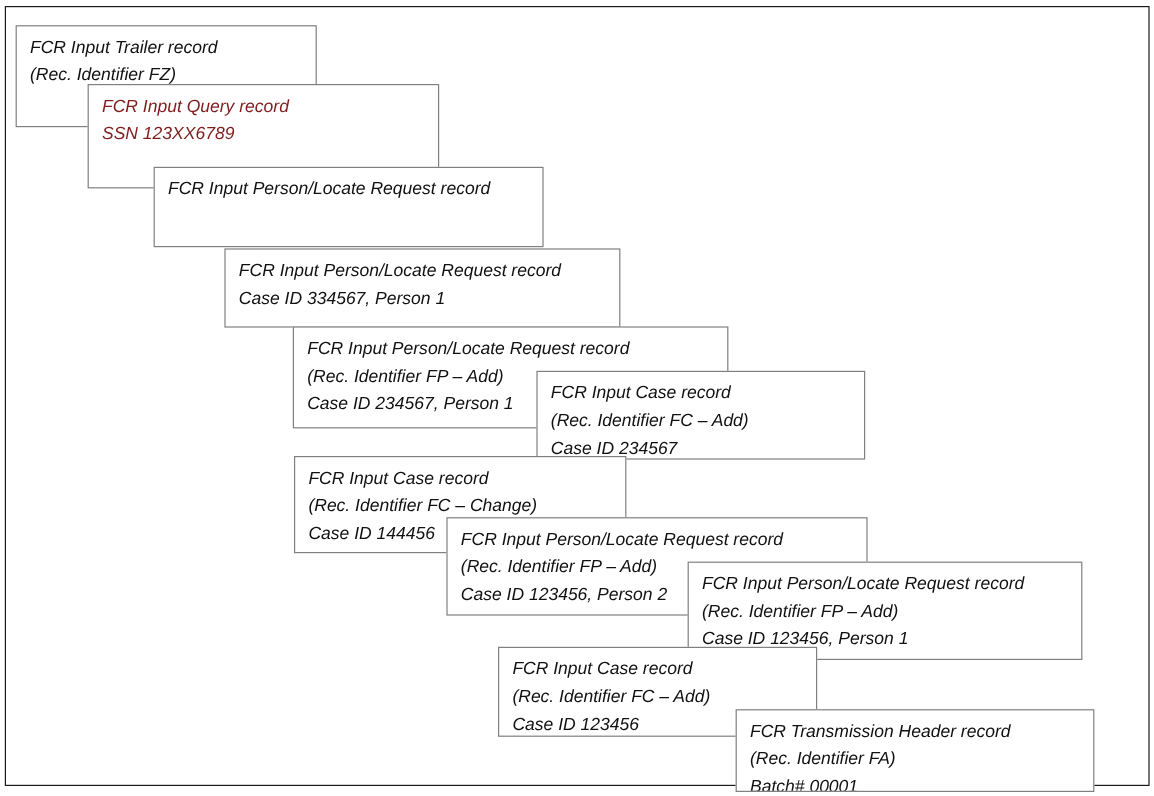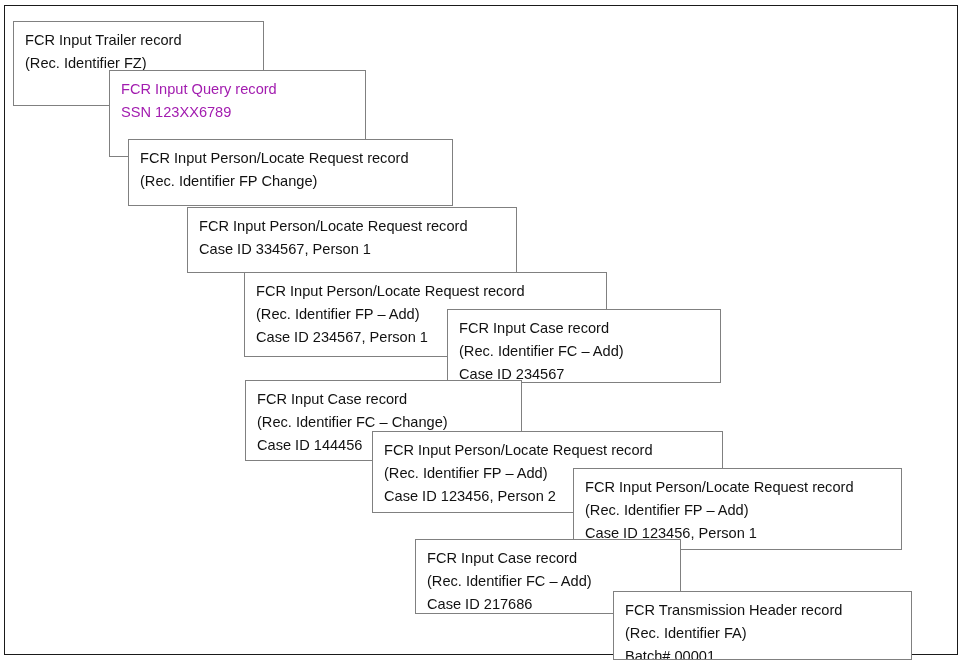--- a/index.html
+++ b/index.html
@@ -37,39 +37,39 @@
     padding: 7px 10px 6px 11px;
     color: #111111;
     font-size: 14.6px;
     line-height: 23px;
     white-space: nowrap;
     overflow: hidden;
   }
   .record-line {
     display: block;
     white-space: nowrap;
+    font-style: italic;
   }
 </style>
 </head>
 <body>
 
 <div id="canvas">
   <div id="outer-frame"></div>
   <div id="boxes-layer">
       <div class="record-box" style="left: 13px; top: 21px; width: 251px; height: 85px; z-index: 1; border-color: rgb(128, 128, 128); color: rgb(17, 17, 17);">
         <span class="record-line">FCR Input Trailer record</span>
         <span class="record-line">(Rec. Identifier FZ)</span>
       </div>
-      <div class="record-box" style="left: 73px; top: 70px; width: 257px; height: 87px; z-index: 2; border-color: rgb(128, 128, 128); color: #a21caf; margin-left: 36px;">
+      <div class="record-box" style="left: 73px; top: 70px; width: 293px; height: 87px; z-index: 2; border-color: rgb(128, 128, 128); color: #7f1d1d;">
         <span class="record-line">FCR Input Query record</span>
         <span class="record-line">SSN 123XX6789</span>
       </div>
       <div class="record-box" style="left: 128px; top: 139px; width: 325px; height: 67px; z-index: 3; border-color: rgb(128, 128, 128); color: rgb(17, 17, 17);">
         <span class="record-line">FCR Input Person/Locate Request record</span>
-        <span class="record-line">(Rec. Identifier FP Change)</span>
       </div>
       <div class="record-box" style="left: 187px; top: 207px; width: 330px; height: 66px; z-index: 4; border-color: rgb(128, 128, 128); color: rgb(17, 17, 17);">
         <span class="record-line">FCR Input Person/Locate Request record</span>
         <span class="record-line">Case ID 334567, Person 1</span>
       </div>
       <div class="record-box" style="left: 244px; top: 272px; width: 363px; height: 85px; z-index: 5; border-color: rgb(128, 128, 128); color: rgb(17, 17, 17);">
         <span class="record-line">FCR Input Person/Locate Request record</span>
         <span class="record-line">(Rec. Identifier FP – Add)</span>
         <span class="record-line">Case ID 234567, Person 1</span>
       </div>
@@ -89,21 +89,21 @@
         <span class="record-line">Case ID 123456, Person 2</span>
       </div>
       <div class="record-box" style="left: 573px; top: 468px; width: 329px; height: 82px; z-index: 9; border-color: rgb(128, 128, 128); color: rgb(17, 17, 17);">
         <span class="record-line">FCR Input Person/Locate Request record</span>
         <span class="record-line">(Rec. Identifier FP – Add)</span>
         <span class="record-line">Case ID 123456, Person 1</span>
       </div>
       <div class="record-box" style="left: 415px; top: 539px; width: 266px; height: 75px; z-index: 10; border-color: rgb(128, 128, 128); color: rgb(17, 17, 17);">
         <span class="record-line">FCR Input Case record</span>
         <span class="record-line">(Rec. Identifier FC – Add)</span>
-        <span class="record-line">Case ID 217686</span>
+        <span class="record-line">Case ID 123456</span>
       </div>
       <div class="record-box" style="left: 613px; top: 591px; width: 299px; height: 69px; z-index: 11; border-color: rgb(128, 128, 128); color: rgb(17, 17, 17);">
         <span class="record-line">FCR Transmission Header record</span>
         <span class="record-line">(Rec. Identifier FA)</span>
         <span class="record-line">Batch# 00001</span>
       </div>
     </div>
 </div>
 
 </body></html>

